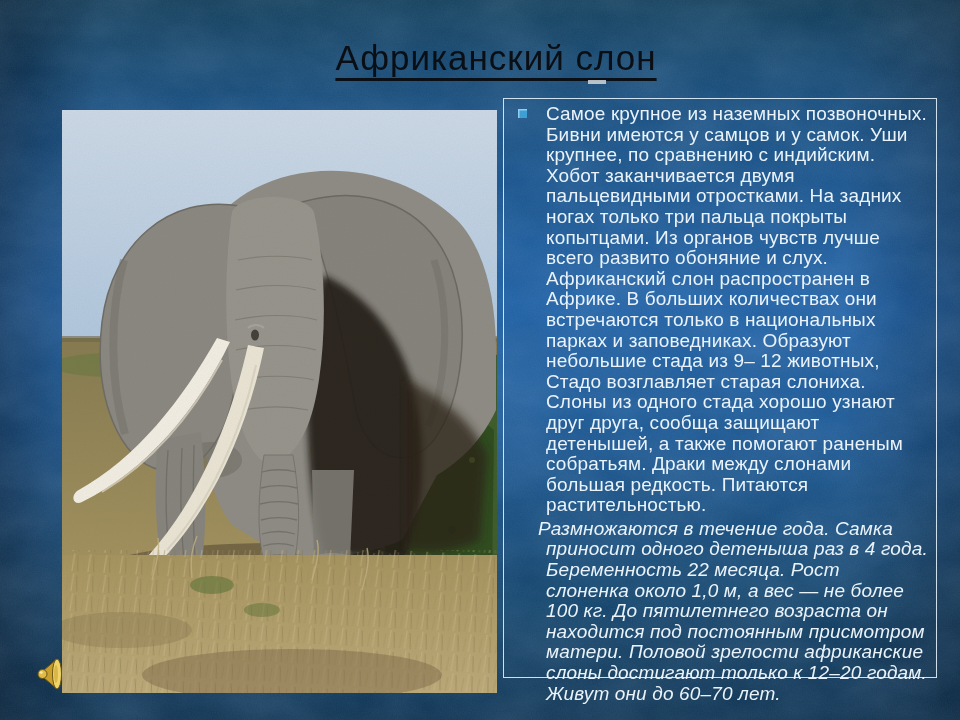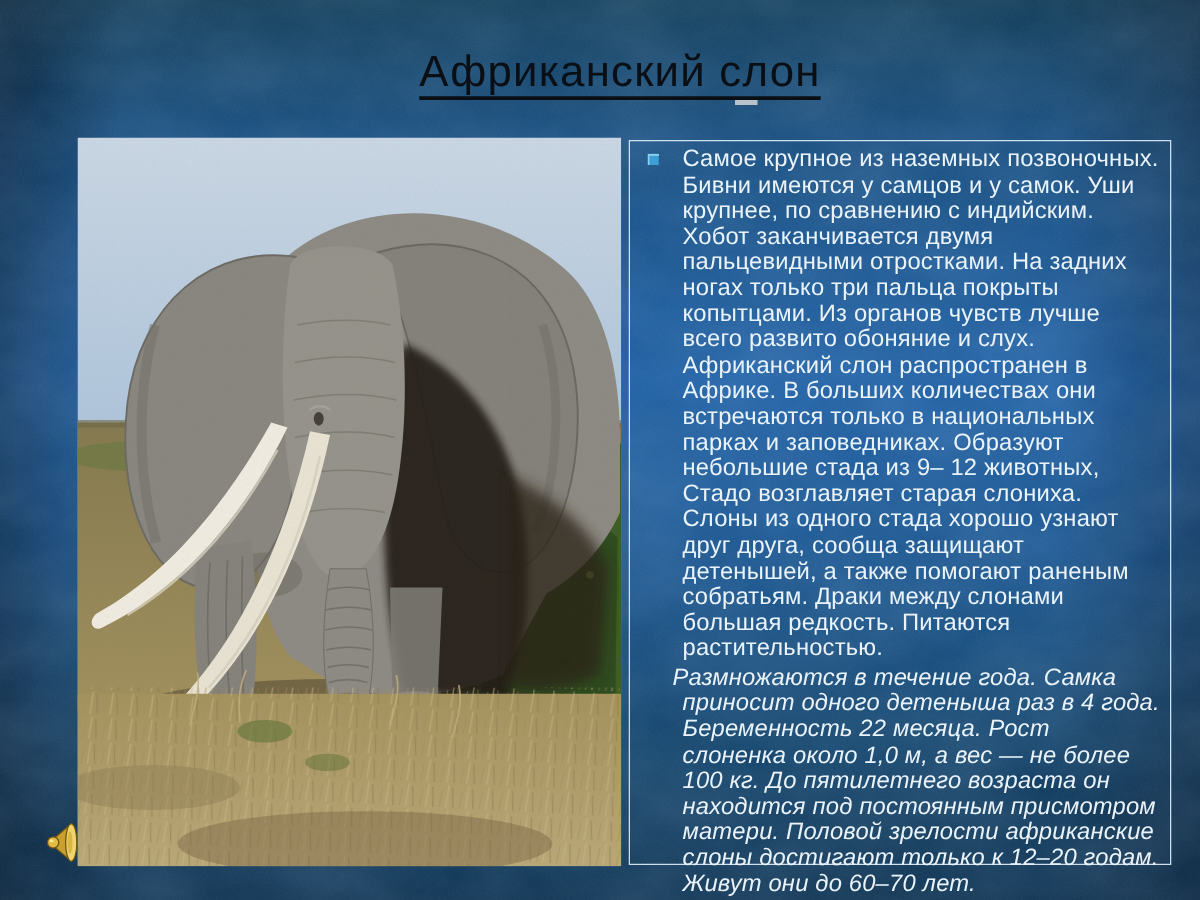--- a/index.html
+++ b/index.html
@@ -14,21 +14,21 @@
   .bg-tex{position:absolute;left:0;top:0;width:960px;height:720px;pointer-events:none;}
   .title{
     position:absolute;left:0;top:22px;width:100%;text-align:center;
     font-size:35px;font-weight:400;letter-spacing:1px;color:#0a0f15;margin:16px;
     text-decoration:underline;text-decoration-thickness:3px;text-underline-offset:8px;
   }
   .title-artifact{position:absolute;left:588px;top:80px;width:18px;height:4px;background:#c9ced3;opacity:.9;}
   .photo{position:absolute;left:62px;top:110px;width:435px;height:583px;}
   .photo svg{display:block;width:100%;height:100%;}
   .textbox{
-    position:absolute;left:503px;top:112px;width:434px;height:580px;box-sizing:border-box;
+    position:absolute;left:503px;top:98px;width:434px;height:580px;box-sizing:border-box;
     border:1px solid rgba(222,238,248,.92);
     padding:5px 8px 4px 42px;
     color:#eaf3fa;font-size:19px;line-height:20.6px;letter-spacing:.15px;
   }
   .bullet{
     position:absolute;left:14px;top:10px;width:9px;height:9px;
     background:#3e9fd4;box-shadow:inset 1.5px 1.5px 0 #8fd0f0;
   }
   .textbox p{margin:0;}
   .textbox p.p2{margin-top:3px;text-indent:-8px;font-style:italic;}

